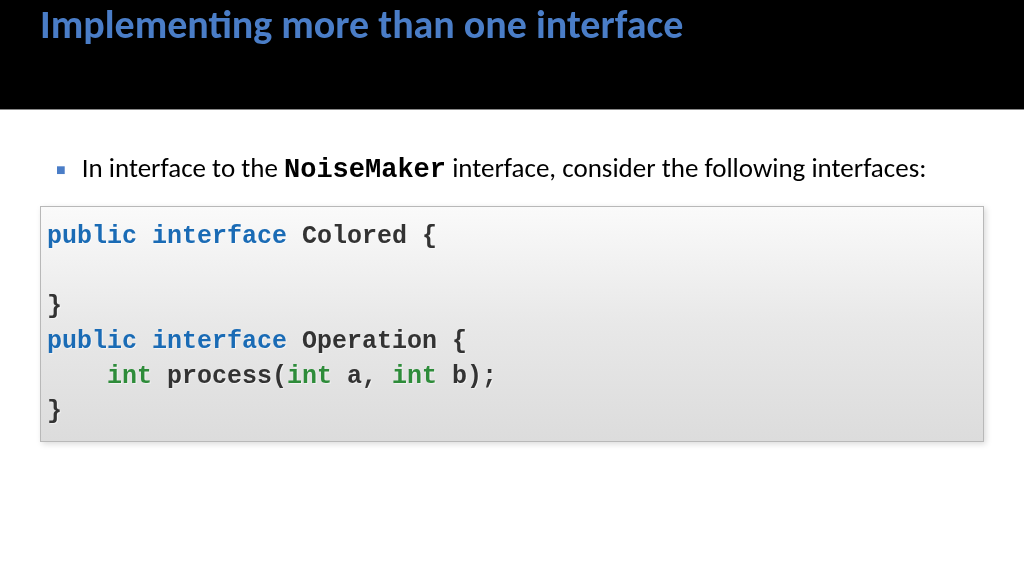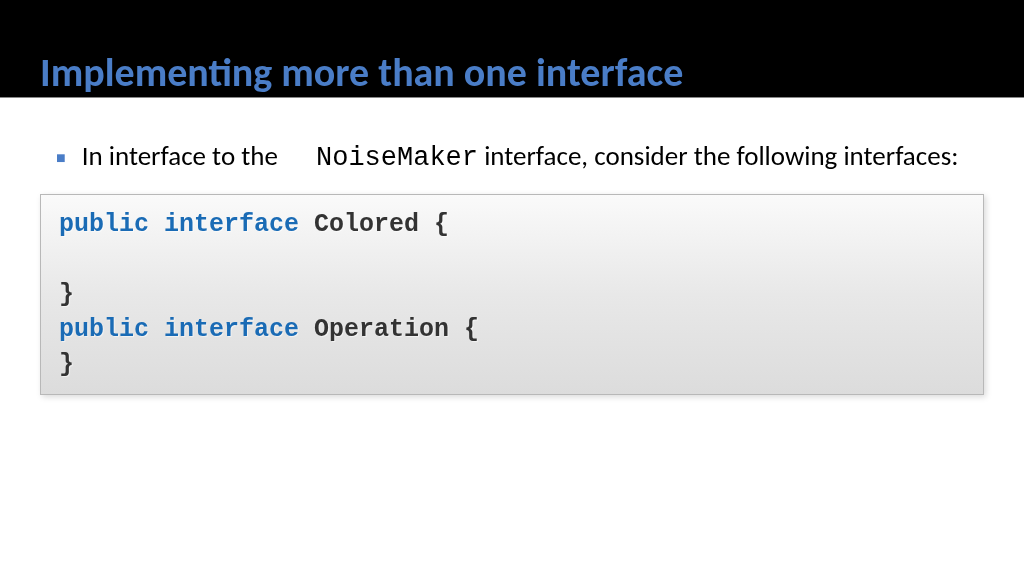--- a/index.html
+++ b/index.html
@@ -5,23 +5,23 @@
     * { margin: 0; padding: 0; box-sizing: border-box; }
     body {
       width: 1024px;
       height: 576px;
       background: #fff;
       font-family: Calibri, "Segoe UI", Arial, sans-serif;
       overflow: hidden;
     }
     .header {
       background: #000;
-      height: 98px;
+      height: 110px;
       display: flex;
-      align-items: flex-end;
+      align-items: flex-start;
       padding-left: 40px;
       border-bottom: 1px solid #888;
     }
     .title {
       color: #4a7dc7;
       font-size: 40px;
       font-weight: bold;
       text-shadow: 1px 1px 3px rgba(0,0,0,0.5);
     }
     .content {
@@ -39,27 +39,26 @@
       margin-right: 16px;
       margin-top: 10px;
     }
     .bullet-text {
       font-size: 27px;
       color: #000;
       line-height: 1.35;
     }
     .bullet-text .mono-bold {
       font-family: Consolas, "Courier New", monospace;
-      font-weight: normal;
-      margin-left: 32px;
+      font-weight: bold;
     }
     .code-box {
       background: linear-gradient(to bottom, #fafafa 0%, #e8e8e8 50%, #dcdcdc 100%);
       border: 1px solid #b8b8b8;
-      padding: 12px 18px;
+      padding: 12px 6px;
       margin-top: 4px;
       box-shadow: 2px 2px 6px rgba(0,0,0,0.15);
     }
     .code-line {
       font-family: Consolas, "Courier New", monospace;
       font-size: 25px;
       font-weight: bold;
       color: #333;
       white-space: pre;
       line-height: 1.4;
@@ -83,16 +82,17 @@
       <span>In interface to the </span><span class="mono-bold">NoiseMaker</span><span> interface, consider the following interfaces:</span>
     </div>
   </div>
 
   <div class="code-box">
     <div class="code-line"><span class="kw">public</span> <span class="kw">interface</span><span> Colored {</span></div>
     <div class="code-line"><span>    </span></div>
     <div class="code-line">}</div>
     <div class="code-line"></div>
     <div class="code-line"><span class="kw">public</span> <span class="kw">interface</span><span> Operation {</span></div>
+    <div class="code-line"><span>    </span><span class="typ">int</span><span> process(</span><span class="typ">int</span><span> a, </span><span class="typ">int</span><span> b);</span></div>
     <div class="code-line">}</div>
   </div>
 
 </div>
 
 </body></html>

